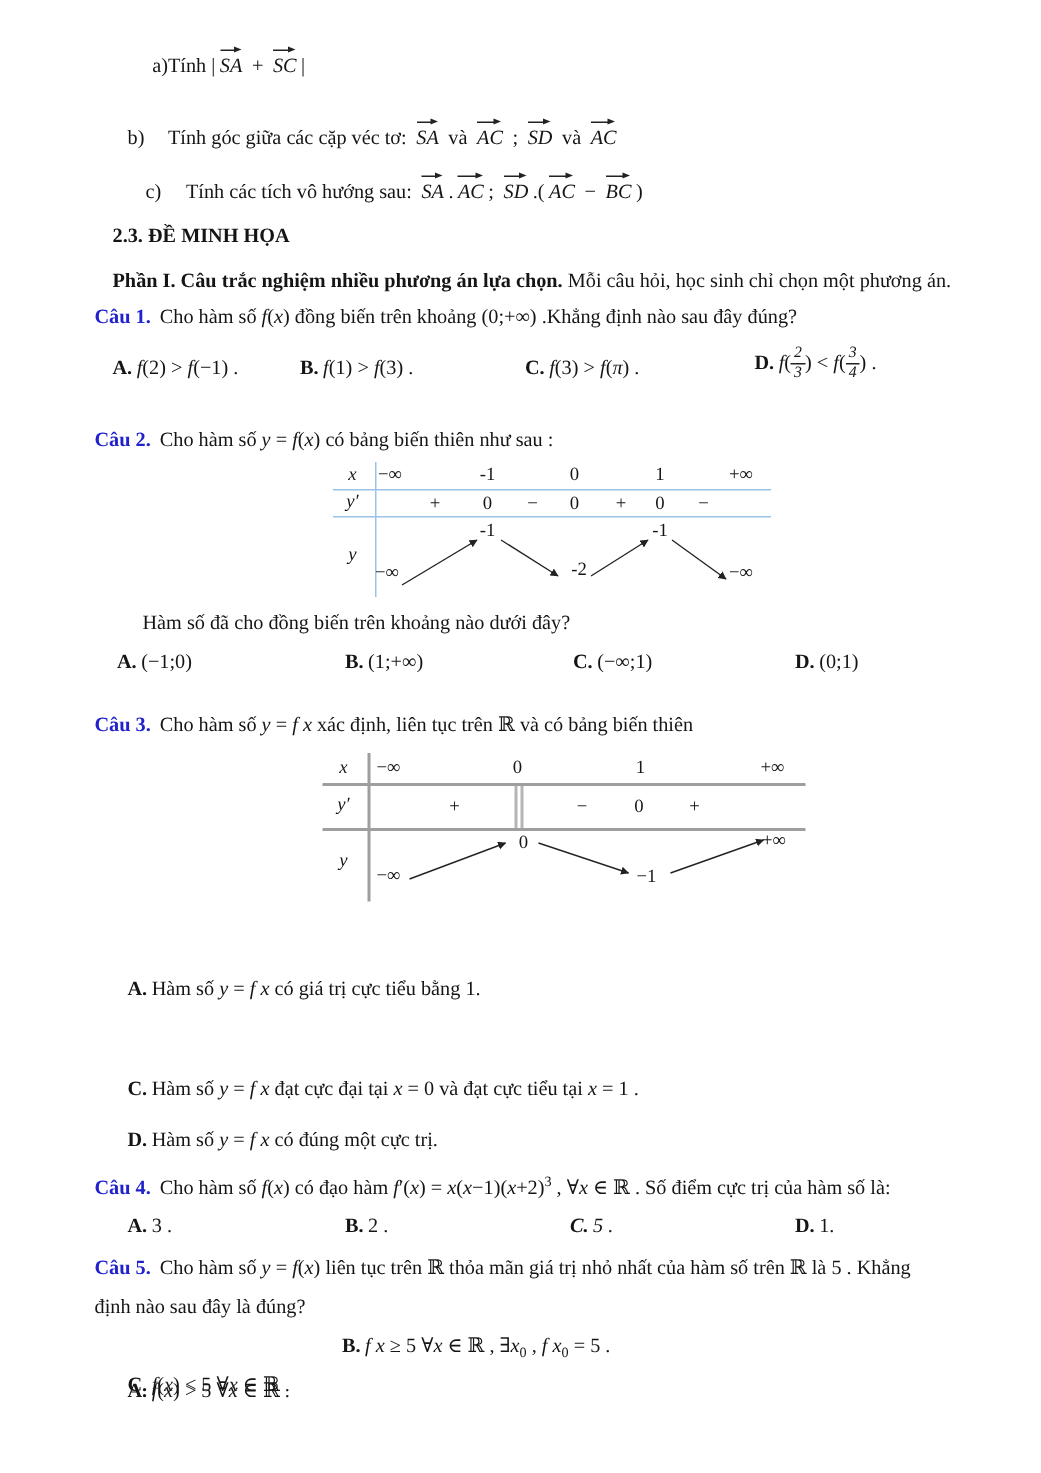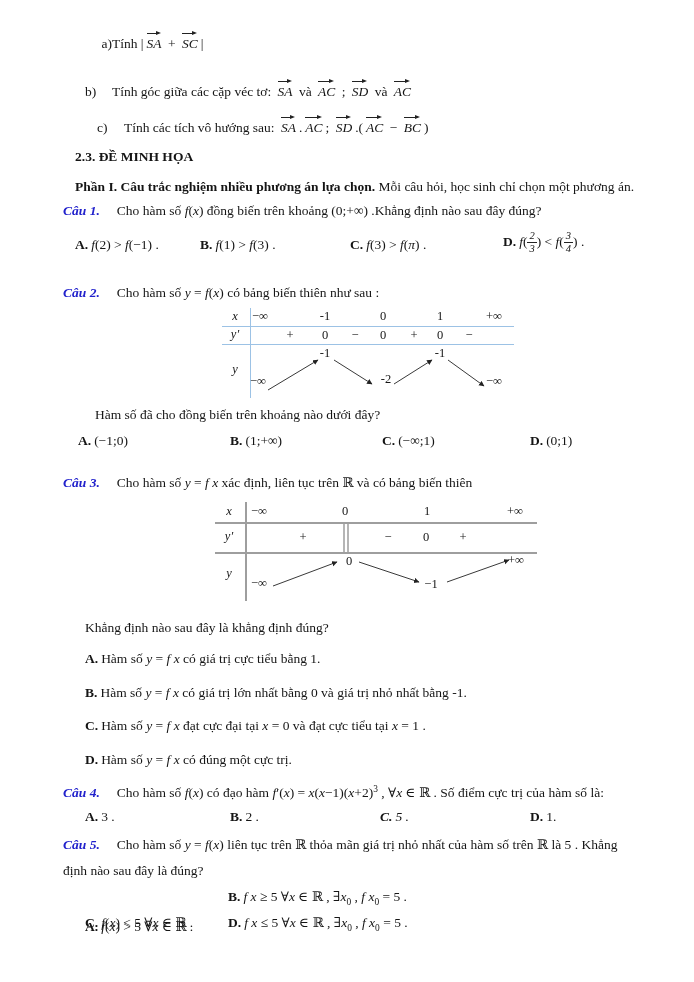--- a/index.html
+++ b/index.html
@@ -1,21 +1,21 @@
 <!DOCTYPE html>
 <html style="--blue: #2222cc; --tblue: #9cc2e5; --tgray: #9e9e9e;"><head>
 <meta charset="utf-8">
 <style>
   html,body{margin:0;padding:0;background:#e8e8e8;}
   .page{position:relative;width:694px;height:982px;background:#ffffff;margin:0 auto;
         font-family:"Liberation Serif","DejaVu Serif",serif;font-size:13.5px;color:#151515;
         overflow:hidden;line-height:1.25;}
   .abs{position:absolute;white-space:nowrap;}
   .bold{font-weight:bold;margin-left:12px;}
-  .qlabel{color:var(--blue,#2222cc);font-weight:bold;margin-right:17px;font-style:italic;}
+  .qlabel{color:var(--blue,#2222cc);font-weight:bold;margin-right:6px;}
   .ikey{display:inline-block;width:27px;}
   .okey{font-weight:bold;margin-right:3px;}
   .mi{font-style:italic;}
   
   .vec{position:relative;display:inline-block;font-style:italic;margin:0 3px;padding-top:2px;}
   .vec::before{content:"";position:absolute;left:0;right:4px;top:-1px;border-top:1px solid #222;}
   .vec::after{content:"";position:absolute;right:-1px;top:-3.5px;width:0;height:0;
               border:2.5px solid transparent;border-left:5px solid #222;}
   
   .frac{display:inline-block;text-align:center;vertical-align:middle;font-size:0.78em;line-height:1.15;font-style:italic;}
@@ -156,26 +156,22 @@
         <marker id="ah2" markerWidth="8" markerHeight="8" refX="5.5" refY="3" orient="auto">
           <path d="M0,0 L6,3 L0,6 z" fill="#222"></path>
         </marker>
       </defs>
       <line x1="58" y1="34" x2="122" y2="10" stroke="#222" stroke-width="0.9" marker-end="url(#ah2)"></line>
       <line x1="144" y1="10" x2="204" y2="30" stroke="#222" stroke-width="0.9" marker-end="url(#ah2)"></line>
       <line x1="232" y1="30" x2="294" y2="8" stroke="#222" stroke-width="0.9" marker-end="url(#ah2)"></line>
     </svg>
   </div>
 
-  <div class="abs" style="left:85px;top:620px;">Khẳng định nào sau đây là khẳng định đúng?</div>
   <div class="abs" style="left:85px;top:651px;">
     <span class="okey">A.</span><span>Hàm số <span class="mi">y</span> = <span class="mi">f</span> <span class="mi">x</span>  có giá trị cực tiểu bằng 1.</span>
-  </div>
-  <div class="abs" style="left:85px;top:685px;">
-    <span class="okey">B.</span><span>Hàm số <span class="mi">y</span> = <span class="mi">f</span> <span class="mi">x</span>  có giá trị lớn nhất bằng 0 và giá trị nhỏ nhất bằng -1.</span>
   </div>
   <div class="abs" style="left:85px;top:718px;">
     <span class="okey">C.</span><span>Hàm số <span class="mi">y</span> = <span class="mi">f</span> <span class="mi">x</span>  đạt cực đại tại <span class="mi">x</span> = 0  và đạt cực tiểu tại <span class="mi">x</span> = 1 .</span>
   </div>
   <div class="abs" style="left:85px;top:752px;">
     <span class="okey">D.</span><span>Hàm số <span class="mi">y</span> = <span class="mi">f</span> <span class="mi">x</span>  có đúng một cực trị.</span>
   </div>
 
   <div class="abs" style="left:63px;top:783px;">
     <span class="qlabel">Câu 4.</span><span>Cho hàm số <span class="mi">f</span>(<span class="mi">x</span>) có đạo hàm <span class="mi">f</span>′(<span class="mi">x</span>) = <span class="mi">x</span>(<span class="mi">x</span>−1)(<span class="mi">x</span>+2)<sup>3</sup> ,  ∀<span class="mi">x</span> ∈ ℝ . Số điểm cực trị của hàm số là:</span>
@@ -199,17 +195,14 @@
   <div class="abs" style="left:63px;top:863px;">định nào sau đây là đúng?</div>
   <div class="abs" style="left:85px;top:919px;">
     <span class="okey">A.</span><span><span class="mi">f</span>(<span class="mi">x</span>) &gt; 5 ∀<span class="mi">x</span> ∈ ℝ .</span>
   </div>
   <div class="abs" style="left:228px;top:889px;">
     <span class="okey">B.</span><span><span class="mi">f</span> <span class="mi">x</span> ≥ 5 ∀<span class="mi">x</span> ∈ ℝ , ∃<span class="mi">x</span><sub>0</sub> , <span class="mi">f</span> <span class="mi">x</span><sub>0</sub> = 5 .</span>
   </div>
   <div class="abs" style="left:85px;top:915px;">
     <span class="okey">C.</span><span><span class="mi">f</span>(<span class="mi">x</span>) &lt; 5 ∀<span class="mi">x</span> ∈ ℝ .</span>
   </div>
-  <div class="abs" style="left:228px;top:915px;">
-    <span class="okey">D.</span><span><span class="mi">f</span> <span class="mi">x</span> ≤ 5 ∀<span class="mi">x</span> ∈ ℝ , ∃<span class="mi">x</span><sub>0</sub> , <span class="mi">f</span> <span class="mi">x</span><sub>0</sub> = 5 .</span>
-  </div>
 
 </div>
 
 </body></html>

